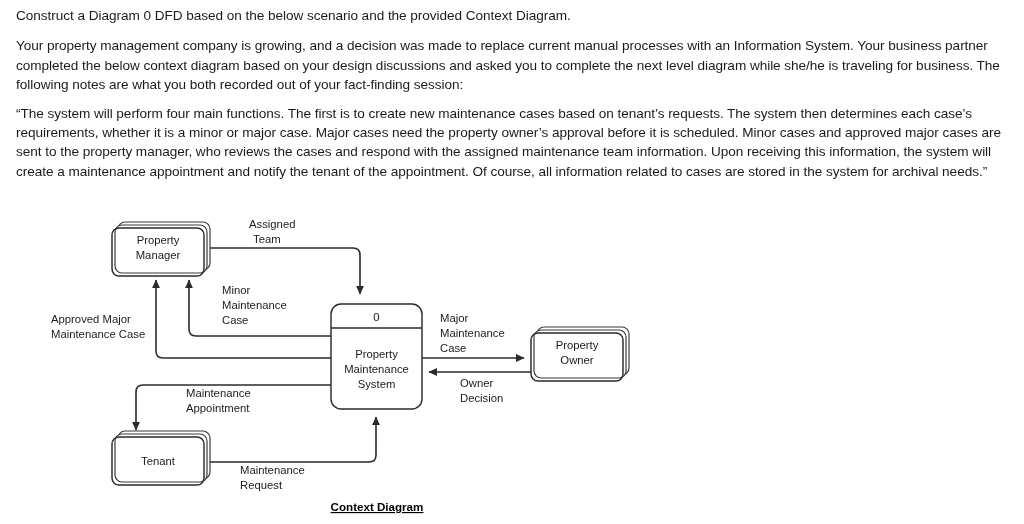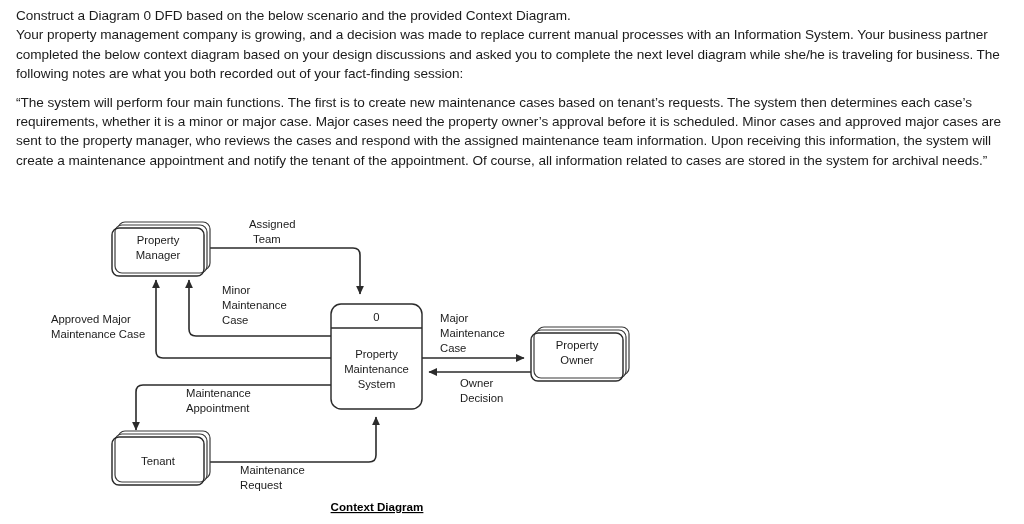--- a/index.html
+++ b/index.html
@@ -30,21 +30,21 @@
     width: 992px;
   }
   #prose p {
     margin: 0 0 9px 0;
     font-size: 13.6px;
     line-height: 19.4px;
     color: #1b1b1b;
     letter-spacing: -0.05px;
   }
   #prose p.lead {
-    margin-bottom: 0;
+    margin-bottom: 11px;
   }
 
   
   #diagram {
     position: absolute;
     left: 0;
     top: 200px;
     width: 1024px;
     height: 324px;
   }

